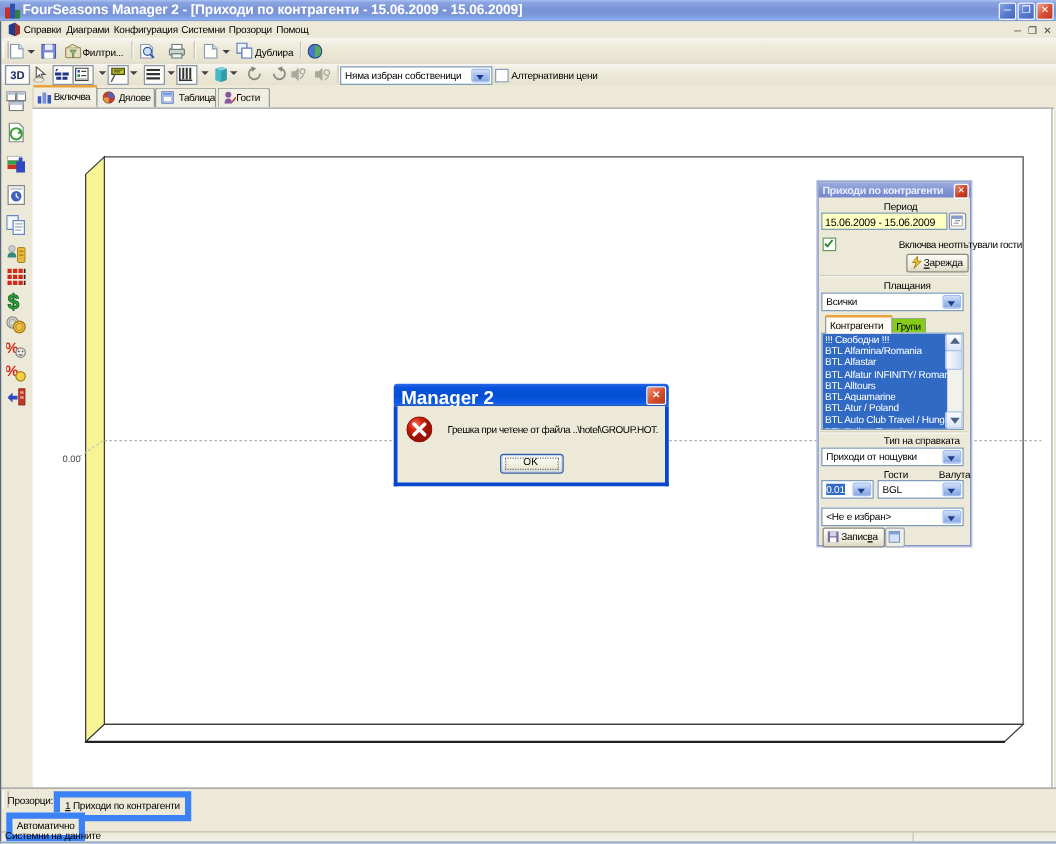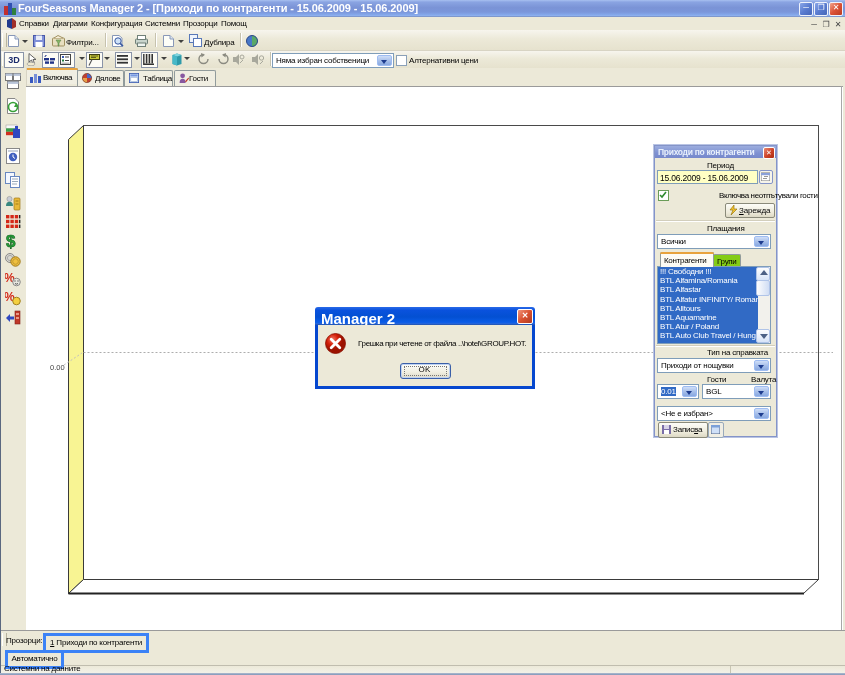--- a/index.html
+++ b/index.html
@@ -23,21 +23,21 @@
   .darr{position:absolute;width:0;height:0;border-left:3px solid transparent;border-right:3px solid transparent;border-top:3px solid #404040;}
   #tabrow{left:26px;top:68px;width:819px;height:18px;background:#ece9d8;}
   .tab{position:absolute;height:15px;background:#f0eee2;border:1px solid #919b9c;border-bottom:none;
     border-radius:2px 2px 0 0;font-size:8px;white-space:nowrap;}
   #lbar{left:0;top:68px;width:26px;height:562px;background:#ece9d8;border-right:1px solid #d8d4c4;}
   .licon{position:absolute;left:5px;width:16px;height:16px;}
   #content{left:26px;top:86px;width:817px;height:544px;background:#fff;border-top:1px solid #9a9a9a;}
   #brow1{left:0;top:630px;width:845px;height:19px;background:#ece9d8;border-top:1px solid #9a9a9a;}
   #brow2{left:0;top:649px;width:845px;height:16px;background:#ece9d8;}
   #sbar{left:0;top:665px;width:845px;height:10px;background:linear-gradient(180deg,#ece9d8,#f6f5ef);border-top:1px solid #c0bdae;}
-  .bbtn{position:absolute;background:#ece9d8;border:3px solid #3b82f6;font-size:8px;text-align:center;}
+  .bbtn{position:absolute;background:#ece9d8;border:5px solid #3b82f6;font-size:8px;text-align:center;}
   
   #panel{left:654px;top:145px;width:121px;height:290px;background:#ece9d8;border:1px solid #8494c8;box-shadow:0 0 0 1px #b9c4e4;}
   .plabel{position:absolute;white-space:nowrap;letter-spacing:-0.2px;margin-left:48px;}
   .pcombo{position:absolute;background:#fff;border:1px solid #7f9db9;}
   .pcarr{position:absolute;right:1px;top:1px;bottom:1px;width:13px;border-radius:2px;
     background:linear-gradient(180deg,#cfdef8,#a8c0ea 50%,#88a8e0);border:1px solid #9ebcf2;}
   .pcarr:after{content:"";position:absolute;left:3px;top:4px;width:0;height:0;
     border-left:3px solid transparent;border-right:3px solid transparent;border-top:4px solid #1d3c8f;}
   .combotext{position:absolute;left:3px;top:2px;white-space:nowrap;letter-spacing:-0.2px;}
   

